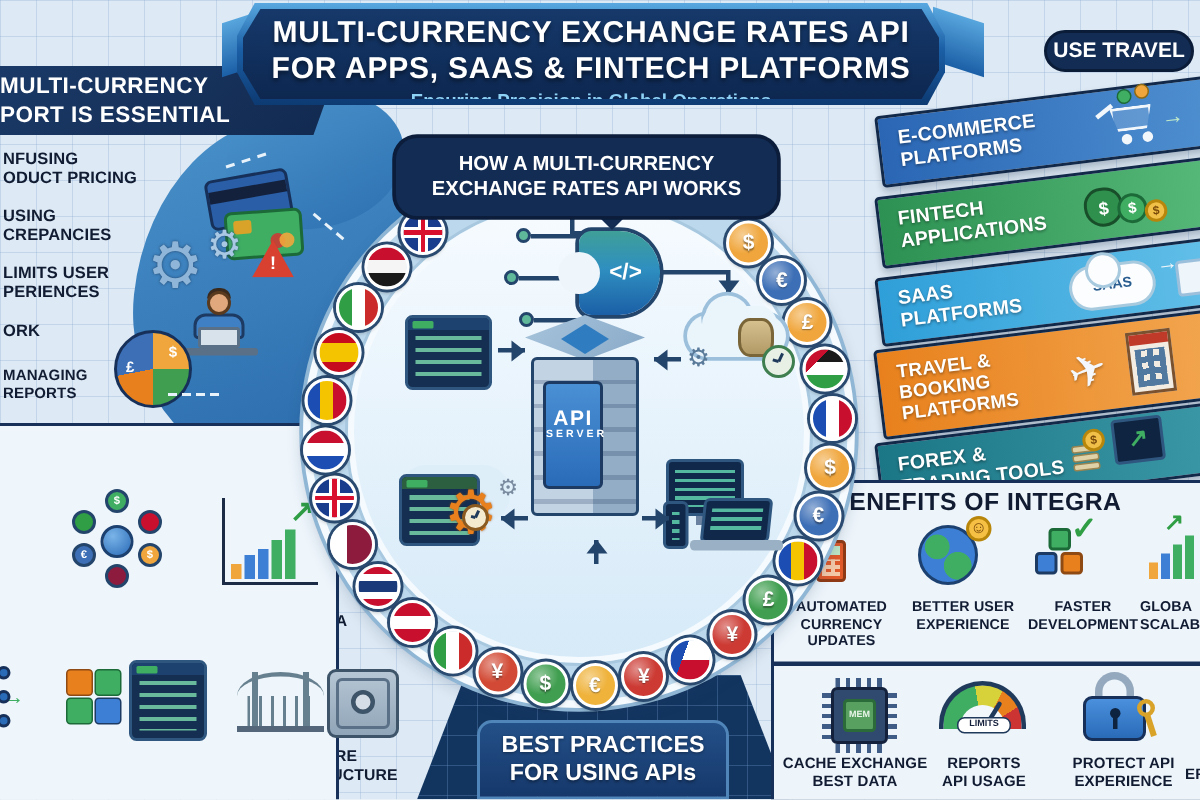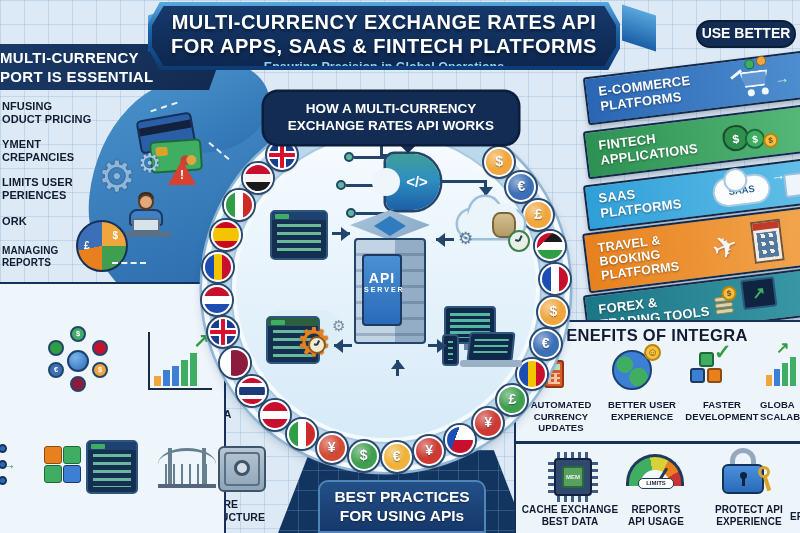--- a/index.html
+++ b/index.html
@@ -5,21 +5,21 @@
 *{margin:0;padding:0;box-sizing:border-box}
 body{width:800px;height:533px;overflow:hidden;font-family:"Liberation Sans",sans-serif}
 #stage{position:relative;width:800px;height:533px;overflow:hidden;
   background-color:#dde9f4;
   background-image:linear-gradient(rgba(130,165,205,.28) 1px,transparent 1px),
                    linear-gradient(90deg,rgba(130,165,205,.28) 1px,transparent 1px);
   background-size:24px 24px;}
 .abs{position:absolute}
 .lbl{position:absolute;font-weight:700;color:#111c33;text-align:center;white-space:pre-line;line-height:1.22;letter-spacing:.1px}
 
-#banner{position:absolute;left:148px;top:2px;width:472px;height:68px;z-index:9;
+#banner{position:absolute;left:158px;top:2px;width:472px;height:68px;z-index:9;
   clip-path:polygon(2.5% 0,97.5% 0,100% 32%,100% 68%,97.5% 100%,2.5% 100%,0 68%,0 32%);
   background:linear-gradient(180deg,#59a8e0,#1b5fa6 45%,#0d3a72)}
 .banner-inner{position:absolute;inset:4px;clip-path:polygon(2.5% 0,97.5% 0,100% 32%,100% 68%,97.5% 100%,2.5% 100%,0 68%,0 32%);
   background:linear-gradient(180deg,#16396b,#0d2750);text-align:center;padding-top:5px}
 .banner-title{font-size:20px;font-weight:700;color:#fff;letter-spacing:.5px;line-height:1.18;text-shadow:0 2px 3px rgba(0,0,0,.45)}
 .banner-sub{margin-top:2px;font-size:12.5px;font-weight:700;color:#8ed2f5}
 .banner-sub::before,.banner-sub::after{content:"";display:inline-block;width:30px;height:2px;background:#8ed2f5;vertical-align:middle;margin:0 8px}
 .wing{position:absolute;top:10px;width:34px;height:36px;z-index:8;background:linear-gradient(#58a6de,#1b5fa6)}
 
 #left-heading{position:absolute;left:-8px;top:44px;width:226px;height:46px;z-index:3;
@@ -175,21 +175,21 @@
     <span class="abs" style="right:8px;top:8px;color:#fff;font-size:10px;font-weight:700">$</span>
   </div>
   <div class="dash" style="left:150px;top:106px;width:28px;transform:rotate(-18deg)"></div>
   <div class="dash" style="left:206px;top:150px;width:26px;transform:rotate(40deg)"></div>
   <div class="dash" style="left:112px;top:262px;width:34px"></div>
 
   <div id="left-heading">MULTI-CURRENCY
 PORT IS ESSENTIAL</div>
   <div class="lbl" style="left:2px;top:100px;width:150px;text-align:left;font-size:11px">NFUSING
 ODUCT PRICING</div>
-  <div class="lbl" style="left:2px;top:138px;width:150px;text-align:left;font-size:11px">YMENT
+  <div class="lbl" style="left:2px;top:138px;width:150px;text-align:left;font-size:11px">USING
 CREPANCIES</div>
   <div class="lbl" style="left:2px;top:176px;width:150px;text-align:left;font-size:11px">LIMITS USER
 PERIENCES</div>
   <div class="lbl" style="left:2px;top:215px;width:150px;text-align:left;font-size:11px">ORK</div>
   <div class="lbl" style="left:2px;top:245px;width:150px;text-align:left;font-size:10px">MANAGING
 REPORTS</div>
 
   <div id="features-panel"></div>
   <div class="lbl" style="left:2px;top:291px;width:180px;text-align:left;font-size:15px;line-height:1.18">Y FEATURES OF A
 ABLE CURRENCY API</div>
@@ -357,21 +357,21 @@
 (E-COMMERCE,
 SAAS, FINTECH)</div>
 
   <div id="bubble-tail"></div>
   <div id="bubble">HOW A MULTI-CURRENCY
 EXCHANGE RATES API WORKS</div>
 
   <div id="best-box">BEST PRACTICES
 FOR USING APIs</div>
 
-  <div id="usecases-pill">USE BETTER</div>
+  <div id="usecases-pill">USE TRAVEL</div>
 
   <div class="band" style="top: 50px; height: 48px; background: linear-gradient(90deg, rgb(42, 102, 180), rgb(78, 143, 208));">
     <div class="band-label">E-COMMERCE
 PLATFORMS</div>
     <div class="band-icon">
       <div class="abs" style="left:26px;top:10px;width:28px;height:16px;border:2.5px solid #f2f7fb;clip-path:polygon(0 0,100% 0,84% 100%,16% 100%);background:rgba(255,255,255,.15)"></div>
       <div class="abs" style="left:16px;top:10px;width:13px;height:2.5px;background:#f2f7fb;transform:rotate(-32deg)"></div>
       <div class="circ" style="left:32px;top:28px;width:7px;height:7px;background:#f2f7fb"></div>
       <div class="circ" style="left:46px;top:28px;width:7px;height:7px;background:#f2f7fb"></div>
       <div class="circ" style="left:32px;top:-2px;width:10px;height:10px;background:#3fae62;border:1.5px solid #1c6a38"></div>

